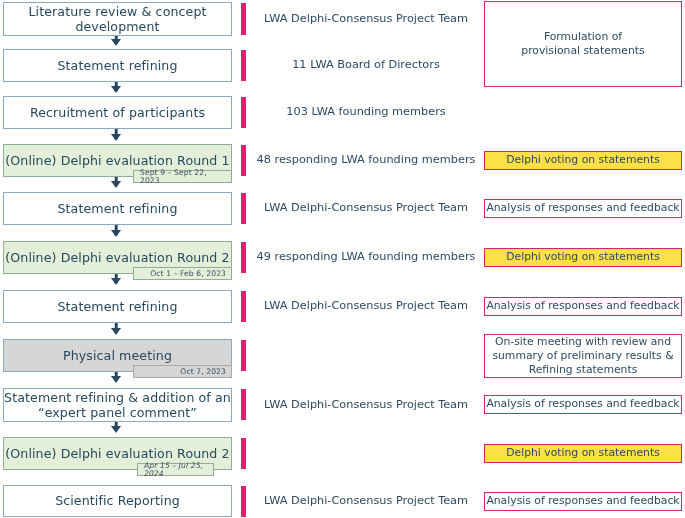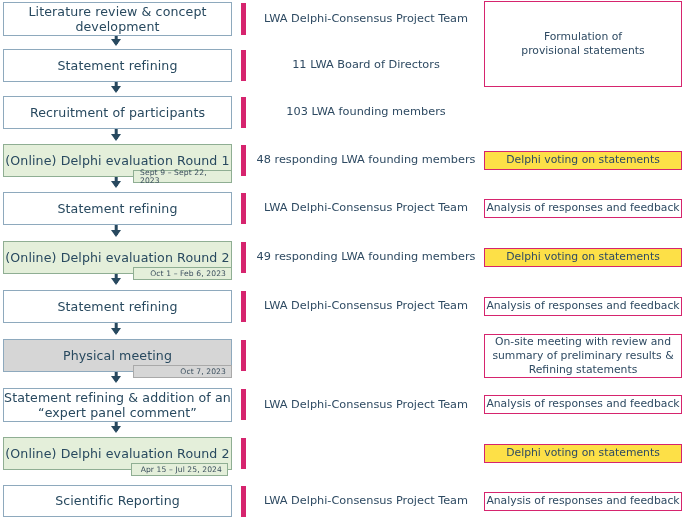--- a/index.html
+++ b/index.html
@@ -206,21 +206,21 @@
   <div class="mid" style="top:388px;height:34px;">
     <span>LWA Delphi-Consensus Project Team</span>
   </div>
   <div class="obox" style="top:395px;height:19px;">
     <span>Analysis of responses and feedback</span>
   </div>
 
   <div class="pbox green" style="top:437px;height:33px;">
     <span>(Online) Delphi evaluation Round 2</span>
   </div>
-  <div class="datetag" style="left:131px;width:97px;top:463px;">
+  <div class="datetag" style="left:137px;width:77px;top:463px;font-style:italic;">
     <span>Apr 15 – Jul 25, 2024</span>
   </div>
   <div class="tick" style="top:438px;height:31px;"></div>
   <div class="obox green" style="top:444px;height:19px;">
     <span>Delphi voting on statements</span>
   </div>
 
   <div class="pbox" style="top:485px;height:32px;">
     <span>Scientific Reporting</span>
   </div>

